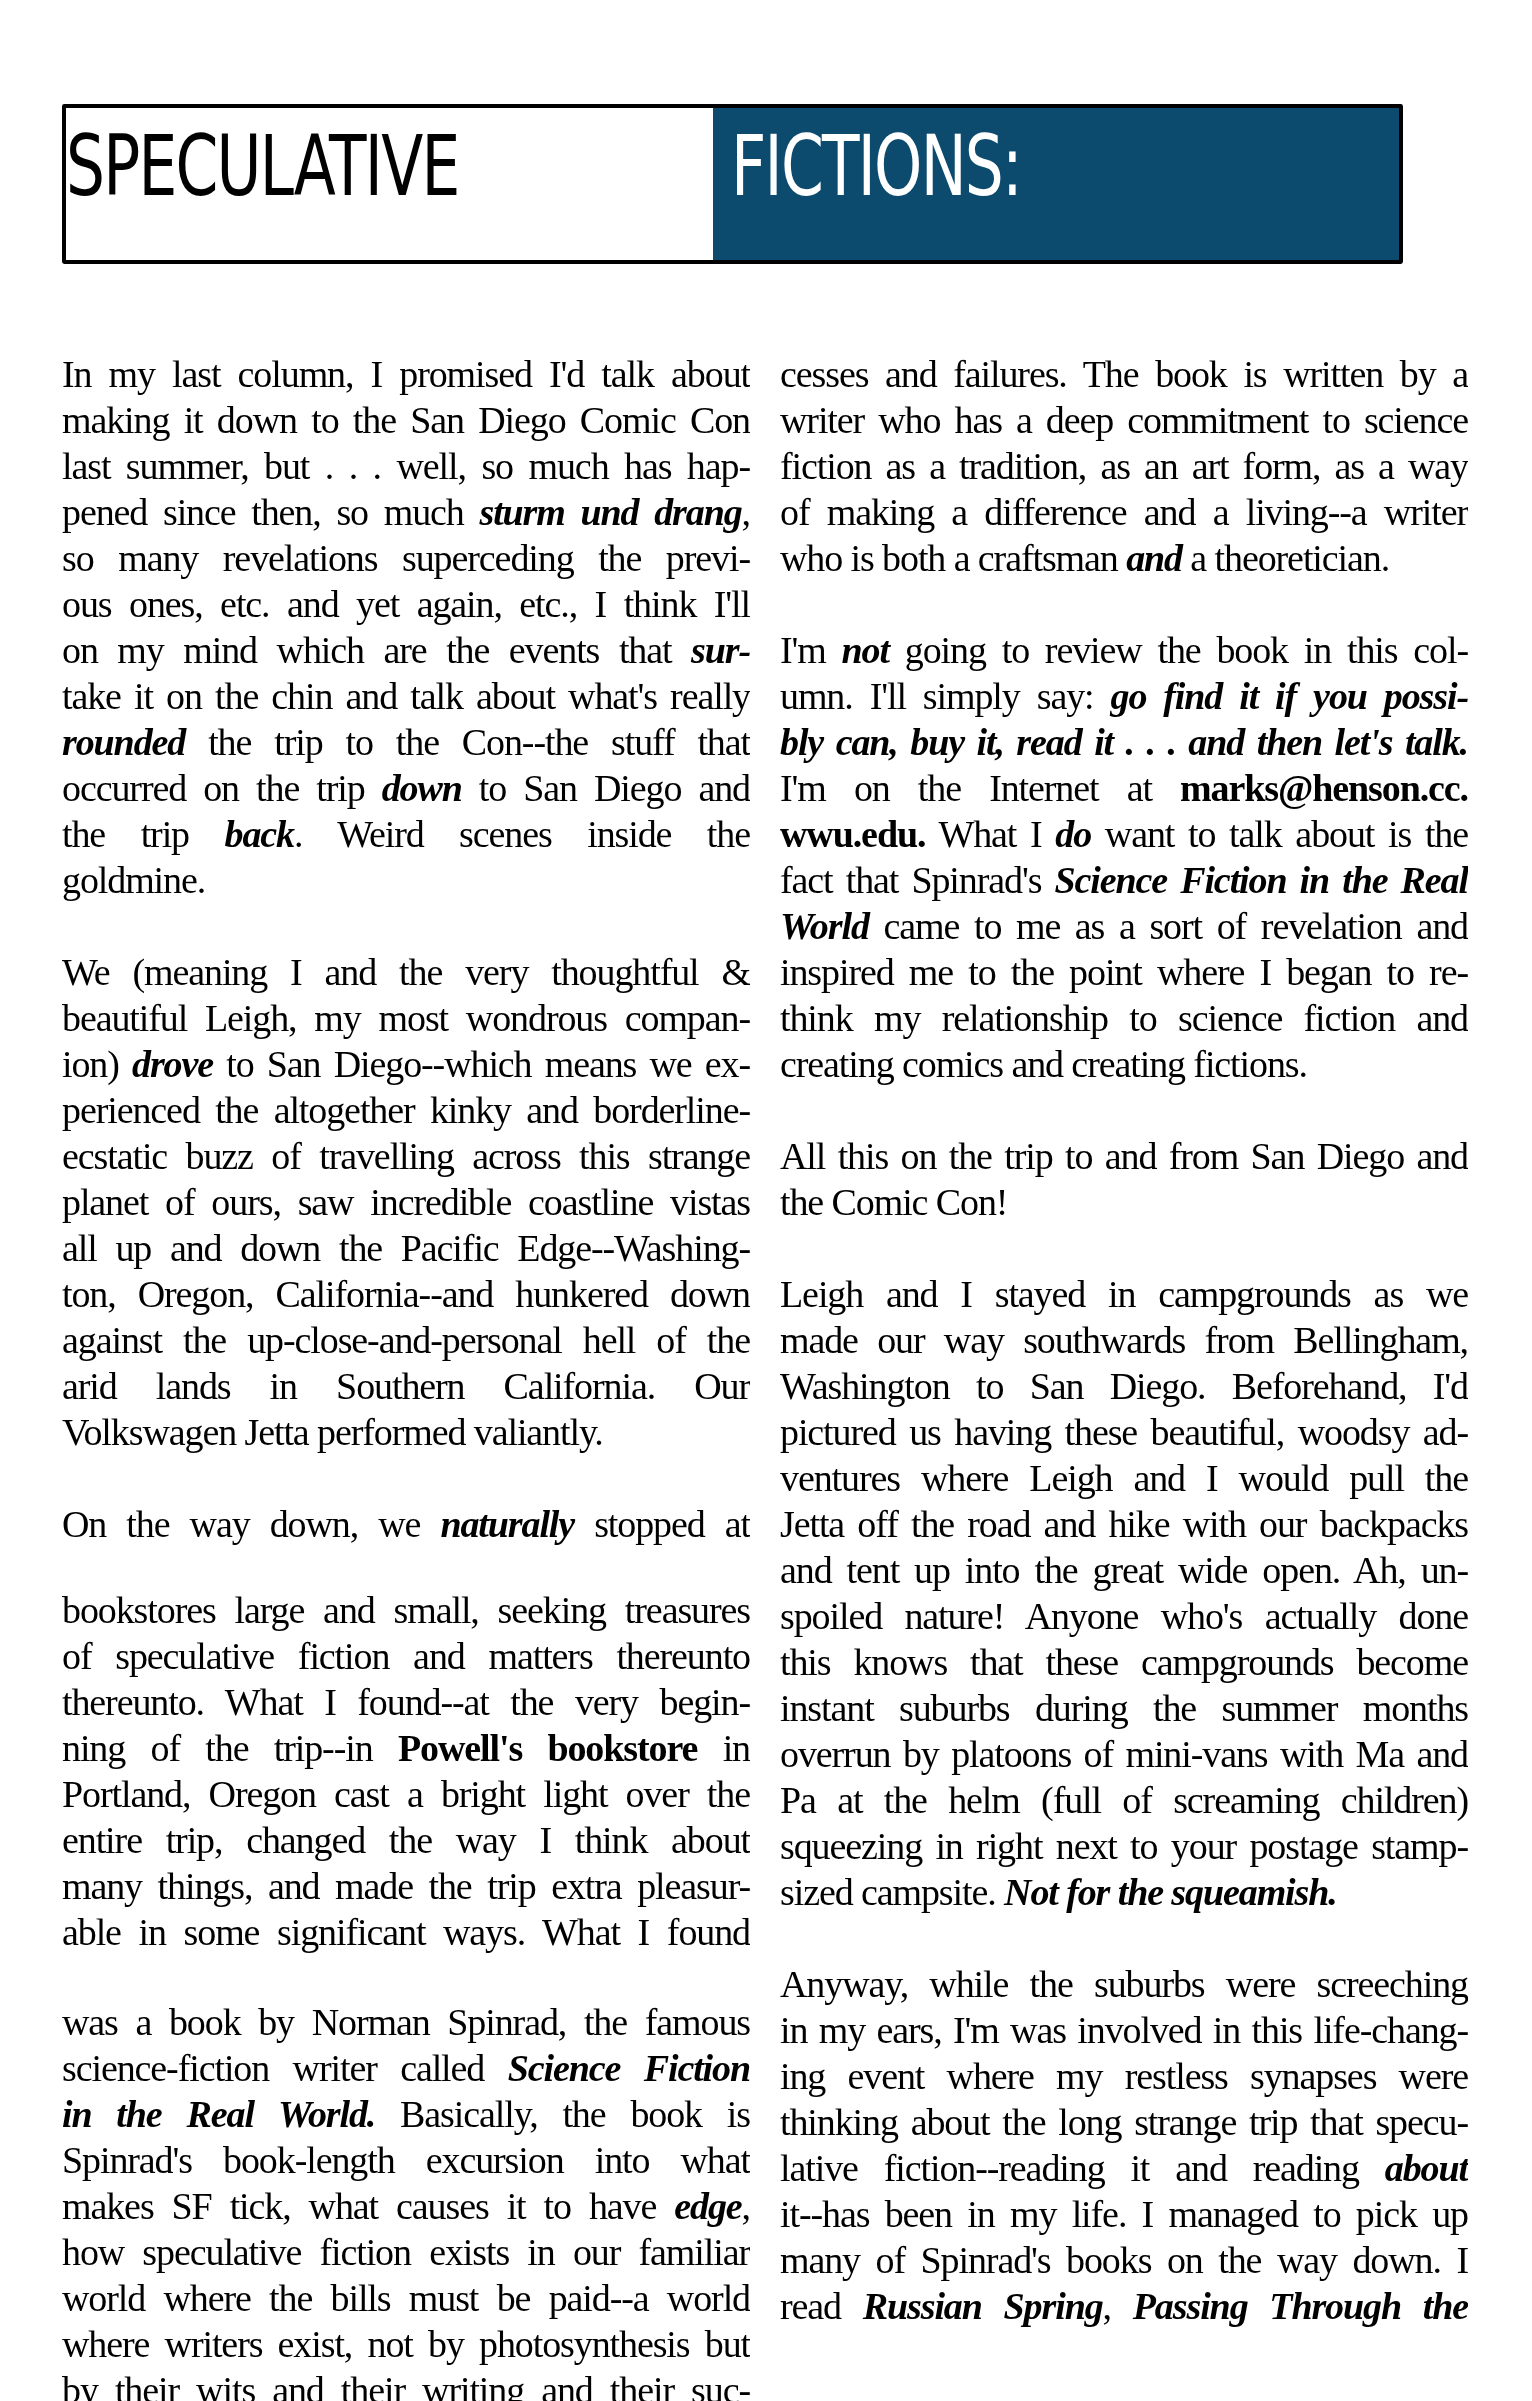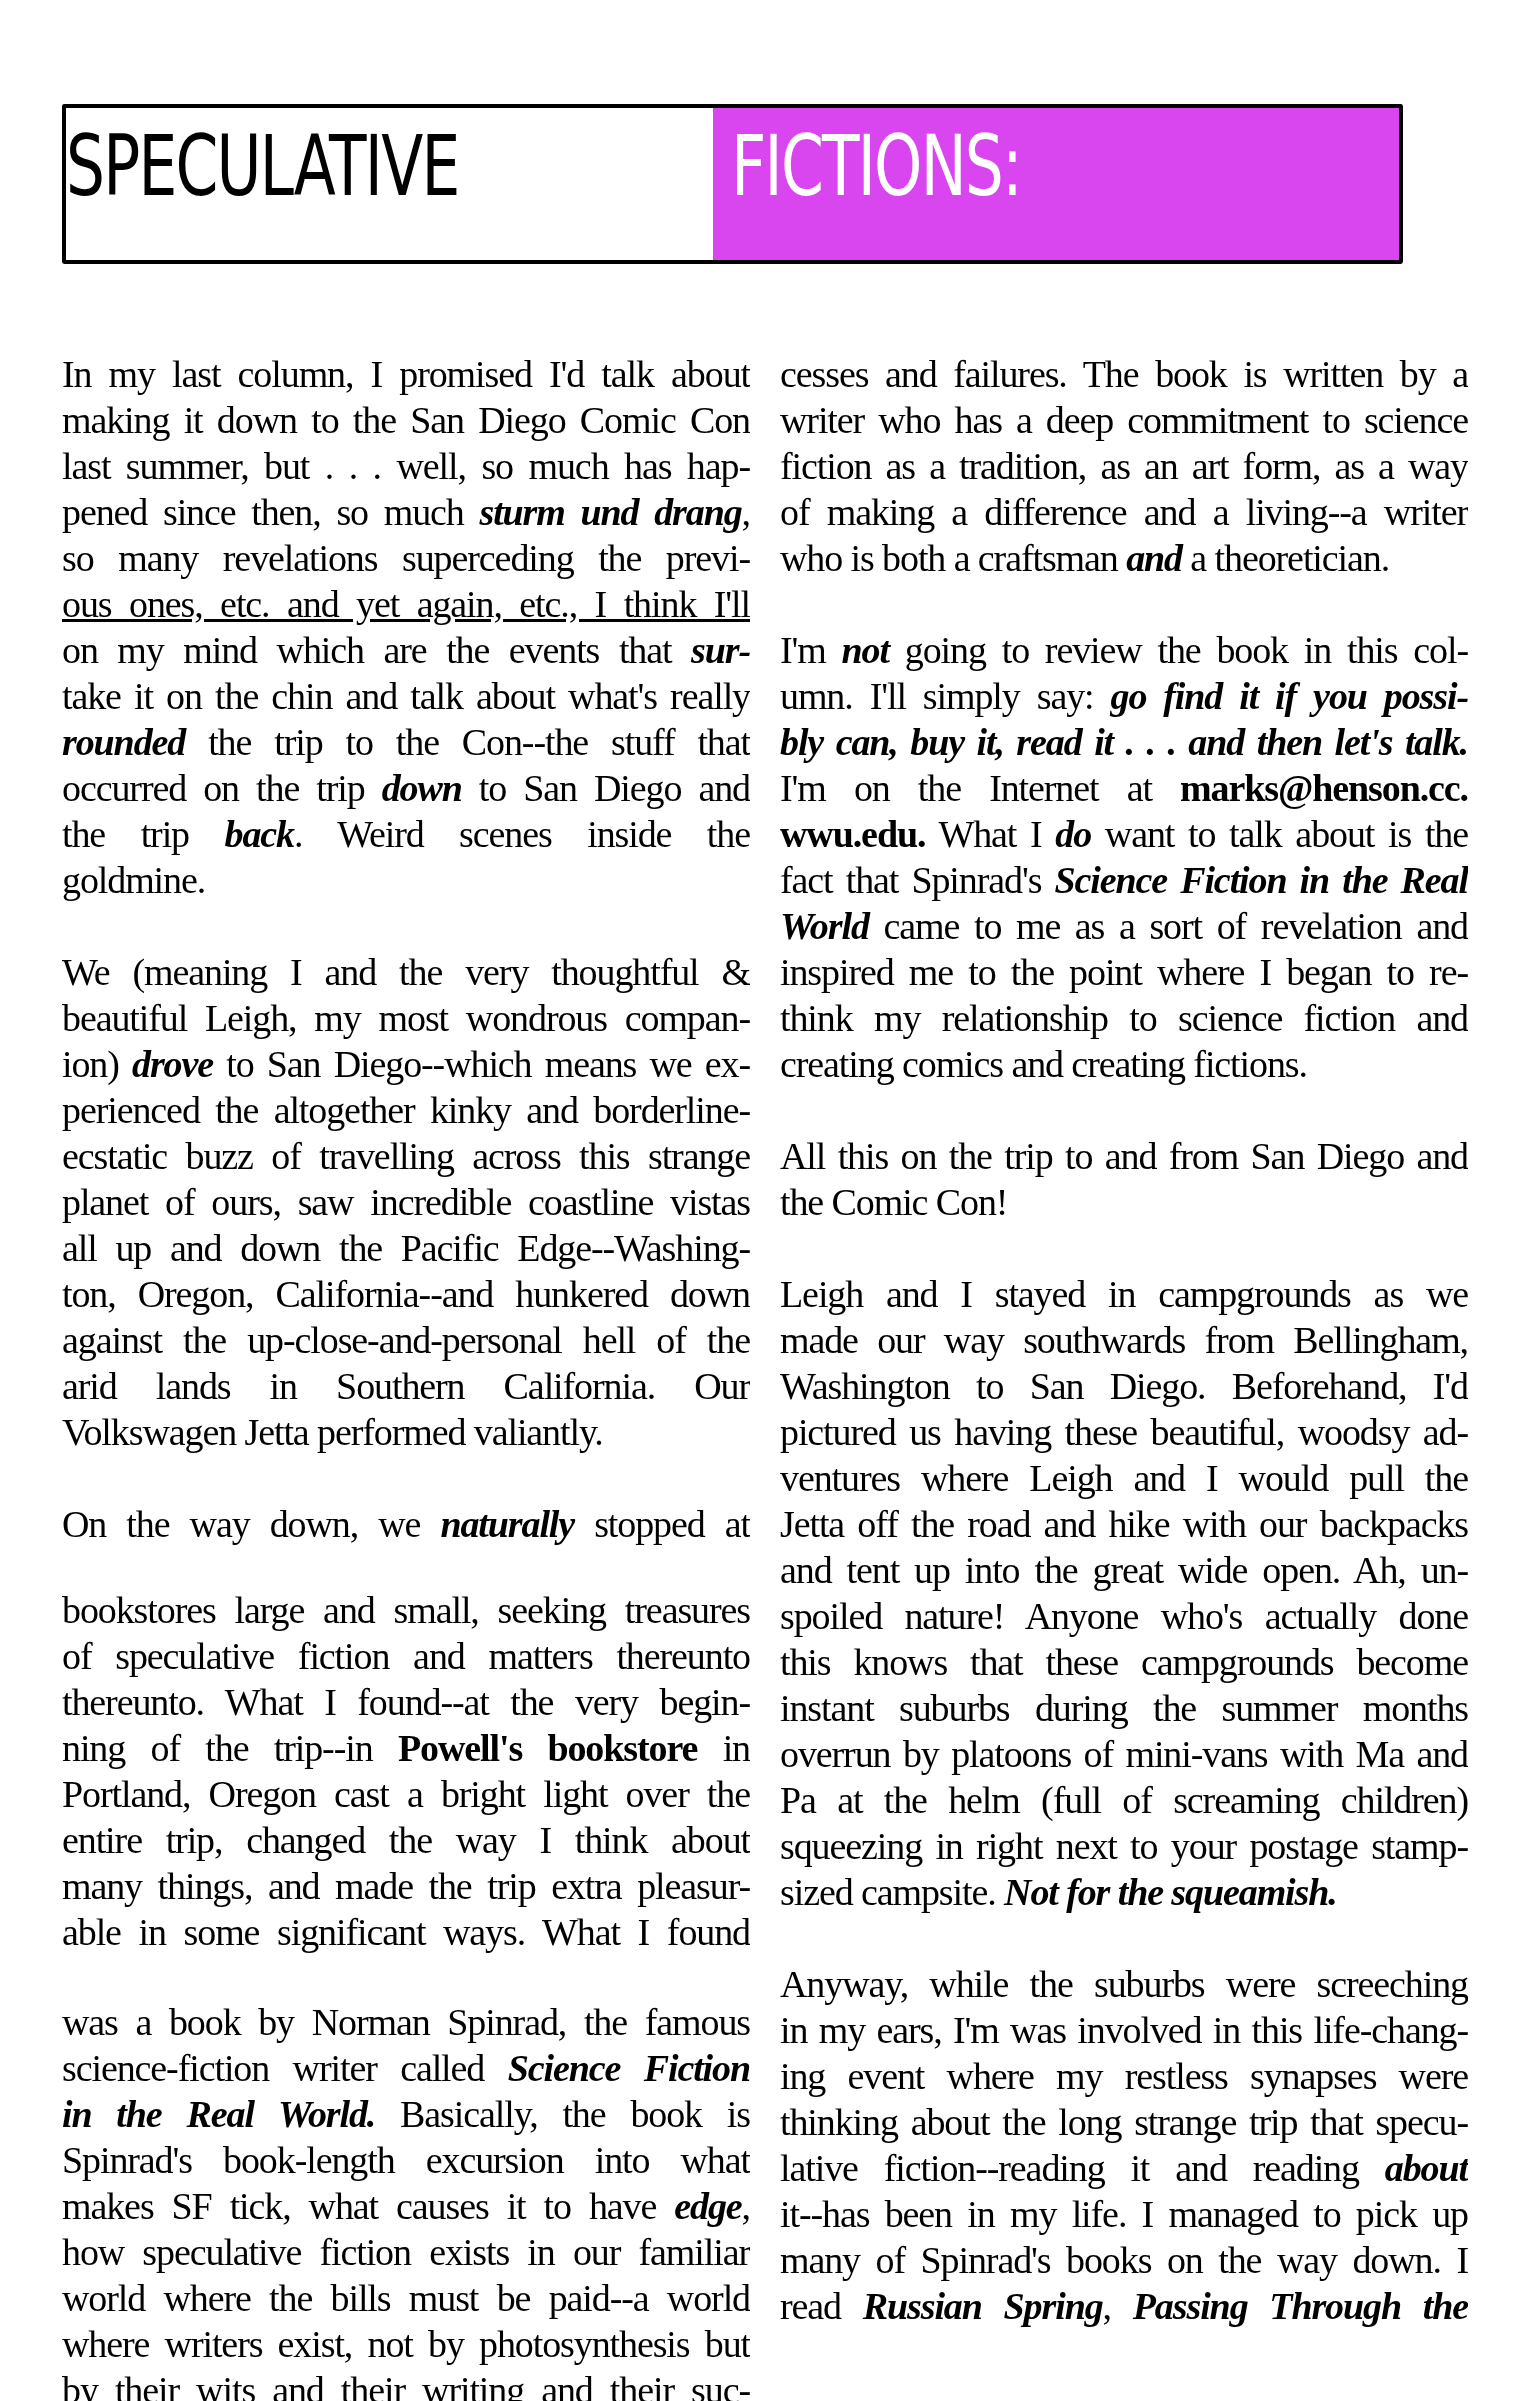--- a/index.html
+++ b/index.html
@@ -6,21 +6,21 @@
   body { width: 1533px; height: 2401px; position: relative; overflow: hidden; color: #000; }
   .header {
     position: absolute; left: 62px; top: 104px; width: 1341px; height: 160px;
     border: 4px solid #000; box-sizing: border-box; border-radius: 2.4px;
     display: flex; overflow: hidden;
   }
   .header .white-part {
     width: 647px; height: 100%; background: #fff; position: relative;
   }
   .header .black-part {
-    flex: 1; height: 100%; background: #d946ef; position: relative;
+    flex: 1; height: 100%; background: #0c4a6e; position: relative;
   }
   .header .title-word {
     position: absolute; top: 11.2px;
     font-family: "DejaVu Sans", sans-serif; font-size: 83px; line-height: 96px;
     letter-spacing: -2.4px; transform-origin: left top; transform: scaleX(0.74);
     white-space: nowrap;
   }
   .header .white-part .title-word { left: 0px; color: #000; }
   .header .black-part .title-word { left: 17.6px; color: #fff; font-weight: normal; }
   .column {
@@ -51,21 +51,21 @@
     <span class="title-word">FICTIONS:</span>
   </div>
 </div>
 
 <div class="column col-left" id="col-0">
     <div class="line" style="white-space: normal; overflow: hidden;"><span>In my last column, I promised I'd talk about</span></div>
     <div class="line" style="white-space: normal; overflow: hidden;"><span>making it down to the San Diego Comic Con</span></div>
     <div class="line" style="white-space: normal; overflow: hidden;"><span>last summer, but . . . well, so much has hap-</span></div>
     <div class="line" style="white-space: normal; overflow: hidden;"><span>pened since then, so much </span><span class="seg-bi">sturm und drang</span><span>,</span></div>
     <div class="line" style="white-space: normal; overflow: hidden;"><span>so many revelations superceding the previ-</span></div>
-    <div class="line" style="white-space: normal; overflow: hidden; text-decoration: underline;"><span>ous ones, etc. and yet again, etc., I think I'll</span></div>
+    <div class="line" style="white-space: normal; overflow: hidden;"><span>ous ones, etc. and yet again, etc., I think I'll</span></div>
     <div class="line" style="white-space: normal; overflow: hidden;"><span>on my mind which are the events that </span><span class="seg-bi">sur-</span></div>
     <div class="line" style="white-space: normal; overflow: hidden;"><span>take it on the chin and talk about what's really</span></div>
     <div class="line" style="white-space: normal; overflow: hidden;"><span class="seg-bi">rounded</span><span> the trip to the Con--the stuff that</span></div>
     <div class="line" style="white-space: normal; overflow: hidden;"><span>occurred on the trip </span><span class="seg-bi">down</span><span> to San Diego and</span></div>
     <div class="line" style="white-space: normal; overflow: hidden;"><span>the trip </span><span class="seg-bi">back</span><span>. Weird scenes inside the</span></div>
     <div class="line last" style="white-space: normal; overflow: hidden;"><span>goldmine.</span></div>
     <div class="line blank"></div>
     <div class="line" style="white-space: normal; overflow: hidden;"><span>We (meaning I and the very thoughtful &amp;</span></div>
     <div class="line" style="white-space: normal; overflow: hidden;"><span>beautiful Leigh, my most wondrous compan-</span></div>
     <div class="line" style="white-space: normal; overflow: hidden;"><span>ion) </span><span class="seg-bi">drove</span><span> to San Diego--which means we ex-</span></div>

